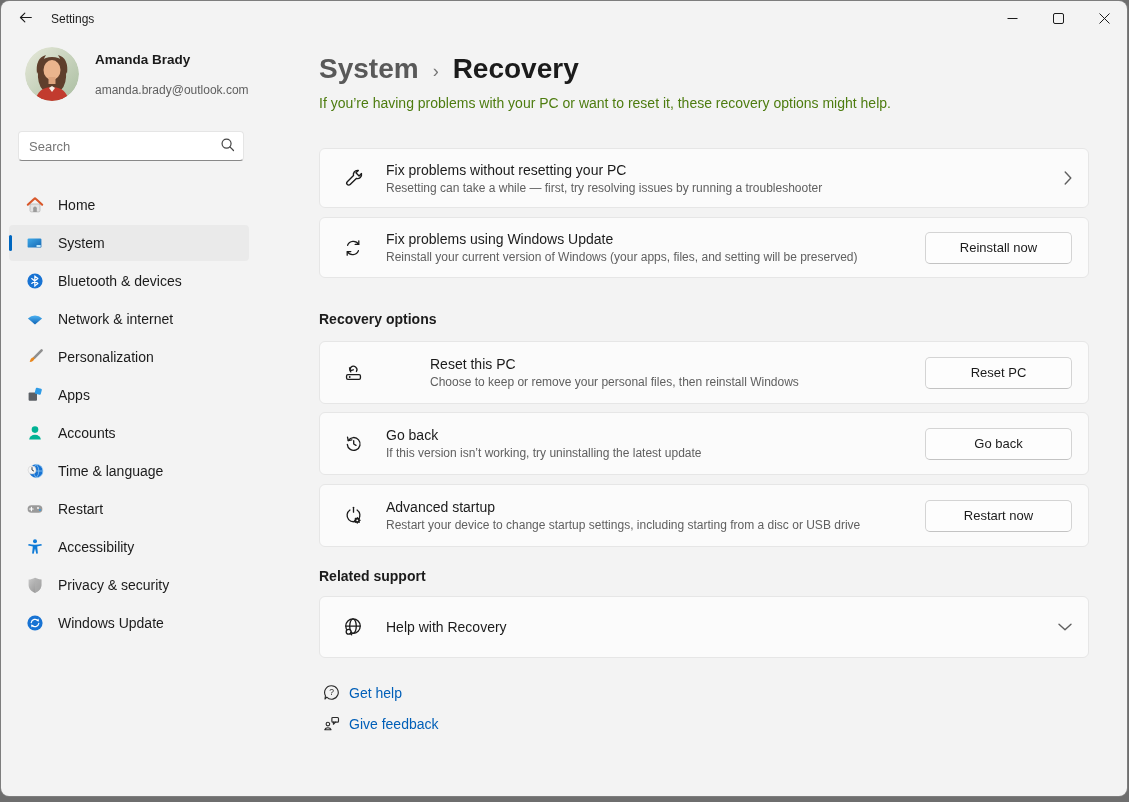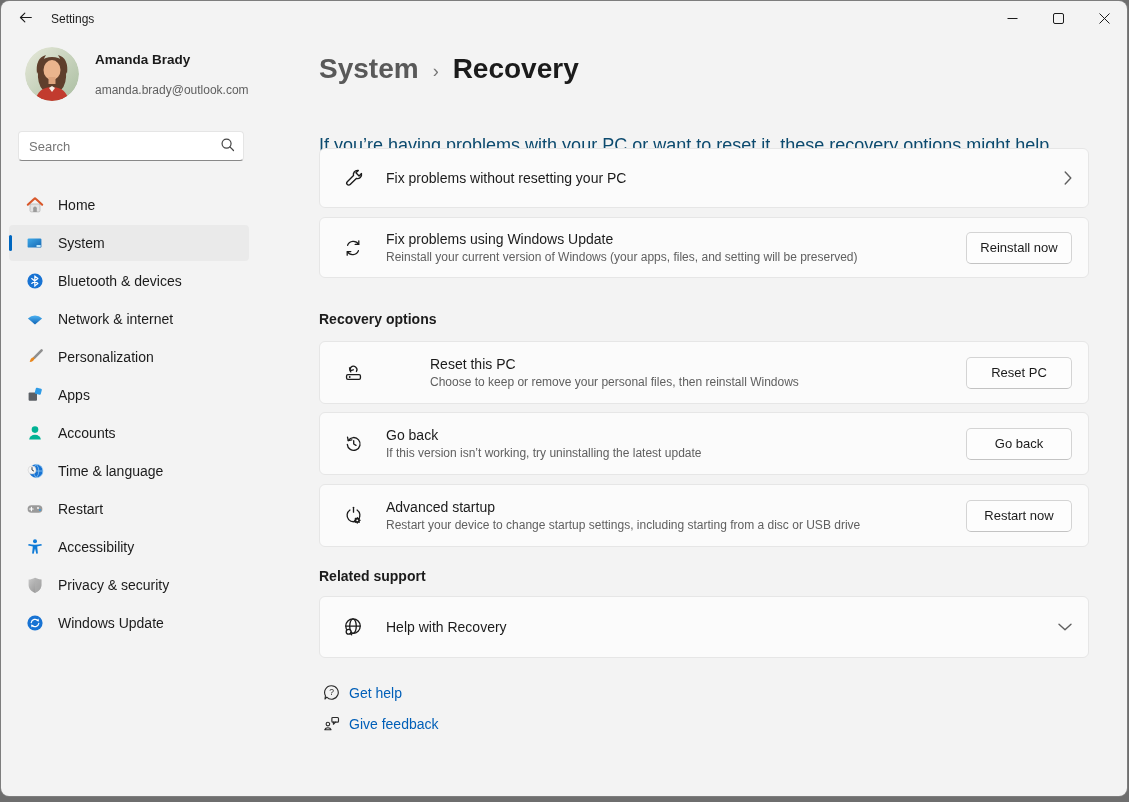--- a/index.html
+++ b/index.html
@@ -41,29 +41,29 @@
                              border-radius:2px; background:#0067c0; }
   .nav-icon { width:19px; height:19px; display:flex; align-items:center; justify-content:center; }
   .nav-label { font-size:14px; color:#1b1b1b; margin-left:14px; white-space:nowrap; }
 
   
   .main { position:absolute; left:318px; top:0; width:770px; height:795px; }
   .breadcrumb { position:absolute; left:0; top:52px; display:flex; align-items:center; }
   .bc-parent { font-size:28px; font-weight:600; color:#595959; cursor:pointer; }
   .bc-sep { font-size:18px; color:#757575; margin:4px 14px 0 14px; }
   .bc-current { font-size:28px; font-weight:600; color:#1b1b1b; }
-  .page-desc { position:absolute; left:0; top:94px; font-size:18px; color:#0c4a6e;margin-top:40px; }
+  .page-desc { position:absolute; left:0; top:94px; font-size:14px; color:#4d7c0f; }
 
   .card { position:absolute; left:0; width:770px; background:#fbfbfb; border:1px solid #e6e6e6;
           border-radius:6px; display:flex; align-items:center; padding-right:16px; }
   .card-icon { width:66px; display:flex; align-items:center; justify-content:center; flex:0 0 auto; }
   .card-text { flex:1; min-width:0; }
   .card-title { font-size:14px; color:#1b1b1b; }
   .card-sub { font-size:12px; color:#606060; margin-top:3px; }
-  .card-btn { width:106px; height:32px; background:#fdfdfd; border:1px solid #d4d4d4; border-bottom-color:#c3c3c3;
+  .card-btn { width:147px; height:32px; background:#fdfdfd; border:1px solid #d4d4d4; border-bottom-color:#c3c3c3;
               border-radius:5px; font-size:13px; color:#1b1b1b; cursor:pointer;
               font-family:"Liberation Sans", sans-serif; }
   .chev-box { width:30px; display:flex; justify-content:flex-end; align-items:center; }
 
   .sec-header { position:absolute; left:0; font-size:14px; font-weight:bold; color:#1b1b1b; }
 
   .link-row { position:absolute; left:2px; display:flex; align-items:center; cursor:pointer; }
   .link-icon { width:20px; display:flex; align-items:center; justify-content:center; }
   .link-text { font-size:14px; color:#005fb8; margin-left:8px; }
 </style>
@@ -308,20 +308,21 @@
     <div class="page-desc">If you’re having problems with your PC or want to reset it, these recovery options might help.</div>
 
     <div class="card" style="top:147px; height:60px;">
       <div class="card-icon">
         <svg width="21" height="21" viewBox="0 0 20 20" fill="none" stroke="#1b1b1b" stroke-width="1.3" stroke-linecap="round" stroke-linejoin="round">
           <path d="M13.9 2.3 a3.9 3.9 0 0 0 -3.9 4.9 L4.1 13.1 a1.9 1.9 0 0 0 2.7 2.7 L12.7 9.9 a3.9 3.9 0 0 0 4.9 -4.6 L15.3 7.6 12.3 4.6 14.6 2.4 a3.9 3.9 0 0 0 -0.7 -0.1 Z"></path>
         </svg>
       </div>
       <div class="card-text">
         <div class="card-title">Fix problems without resetting your PC</div>
+        <div class="card-sub">Resetting can take a while — first, try resolving issues by running a troubleshooter</div>
       </div>
       <div class="chev-box">
         <svg width="8" height="14" viewBox="0 0 8 14">
             <path d="M1.2 1 L6.8 7 1.2 13" stroke="#5f5f5f" stroke-width="1.4" fill="none" stroke-linecap="round" stroke-linejoin="round"></path>
           </svg>
       </div>
     </div>
 
     <div class="card" style="top:216px; height:61px;">
       <div class="card-icon">

